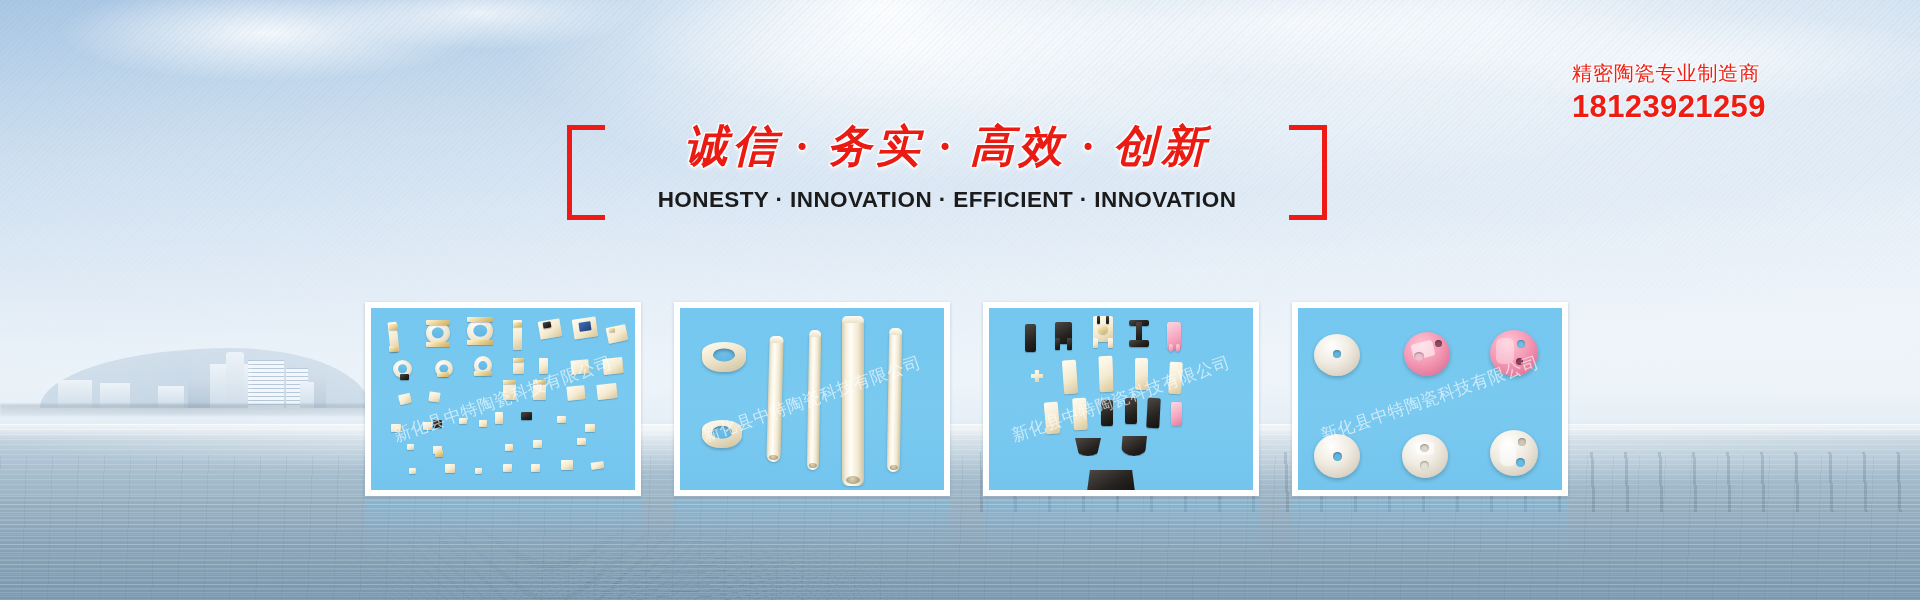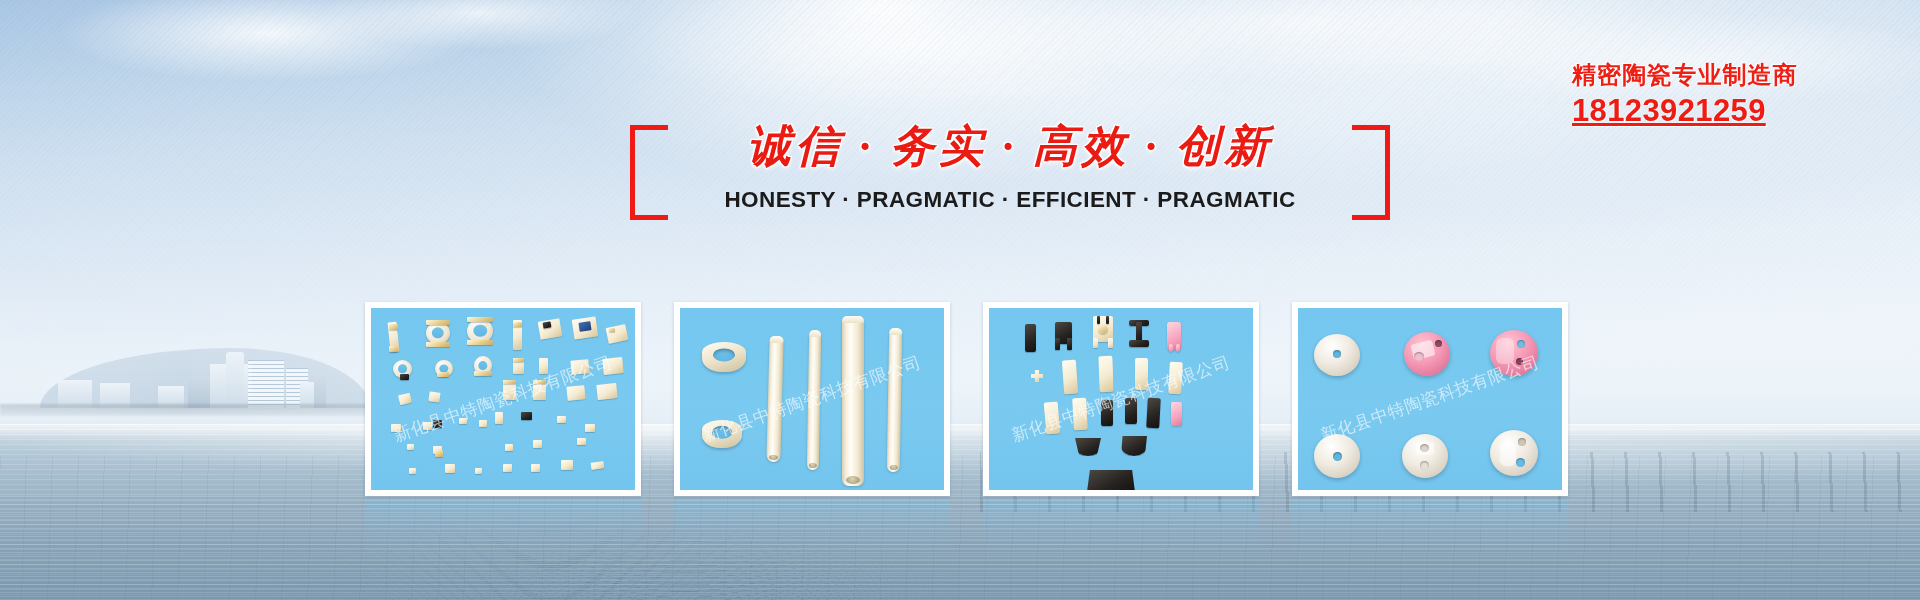--- a/index.html
+++ b/index.html
@@ -114,21 +114,21 @@
         rgba(255,255,255,0) 3px, rgba(255,255,255,0) 34px);
     filter:blur(.6px);
   }
   .shore-band{
     position:absolute; left:0; top:424px; width:1920px; height:16px;
     background:linear-gradient(180deg, rgba(255,255,255,.80), rgba(255,255,255,0));
   }
 
   
   .slogan{
-    position:absolute; left:630px; top:125px; width:760px; height:105px;
+    position:absolute; left:567px; top:125px; width:760px; height:105px;
   }
   .bracket{
     position:absolute; top:0; width:38px; height:95px; pointer-events:none;
   }
   .bracket i{ position:absolute; background:#ef1a15; display:block; }
   .bracket.left { left:0; }
   .bracket.right{ right:0; }
   .bracket.left  .v { left:0;  top:0; width:5px;  height:95px; }
   .bracket.left  .t { left:0;  top:0; width:38px; height:5px; }
   .bracket.left  .b { left:0;  bottom:0; width:38px; height:5px; }
@@ -149,34 +149,33 @@
     position:absolute; left:0; top:62px; width:760px; text-align:center;
     font-size:22.5px; font-weight:700; color:#1b1b1b;
     letter-spacing:.018em; white-space:nowrap;
   }
 
   
   .contact{
     position:absolute; left:1572px; top:62px; width:330px;
   }
   .contact .maker{
-    font-size:24px; font-weight:700; color:#ee2015; letter-spacing:.045em;
+    font-size:20px; font-weight:400; color:#ee2015; letter-spacing:.045em;
     white-space:nowrap; line-height:1.1;
     text-shadow:0 0 2px #fff, 1px 1px 0 rgba(255,255,255,.9), -1px -1px 0 rgba(255,255,255,.9);
   }
   .contact .hotline-label{
     margin-top:16px; font-size:23px; font-weight:700; color:#ee2015;
     letter-spacing:.03em; white-space:nowrap; line-height:1.15;
     text-shadow:0 0 2px #fff, 1px 1px 0 rgba(255,255,255,.9), -1px -1px 0 rgba(255,255,255,.9);
   }
   .contact .hotline-number{
     margin-top:6px; font-size:31px; font-weight:700; color:#ee1c12;
     letter-spacing:.012em; white-space:nowrap; line-height:1.1;
     text-shadow:0 0 2px #fff, 1px 1px 0 rgba(255,255,255,.85);
-    text-decoration:underline;
   }
 
   
   .panels{
     position:absolute; left:365px; top:302px; width:1205px; height:194px;
     display:flex; gap:33px;
   }
   .panel{
     position:relative; width:276px; height:194px;
     background:#ffffff; padding:6px;
@@ -311,21 +310,21 @@
       <i class="v"></i>
         <i class="t"></i>
         <i class="b"></i>
     </div>
     <div class="bracket right">
       <i class="v"></i>
         <i class="t"></i>
         <i class="b"></i>
     </div>
     <div class="slogan-cn">诚信 · 务实 · 高效 · 创新</div>
-    <div class="slogan-en">HONESTY · PRAGMATIC · EFFICIENT · PRAGMATIC</div>
+    <div class="slogan-en">HONESTY · INNOVATION · EFFICIENT · INNOVATION</div>
   </div>
 
   <div class="contact">
     <div class="maker">精密陶瓷专业制造商</div>
     <div class="hotline-number">18123921259</div>
   </div>
 
   <div class="panels">
 
     <div class="panel">

